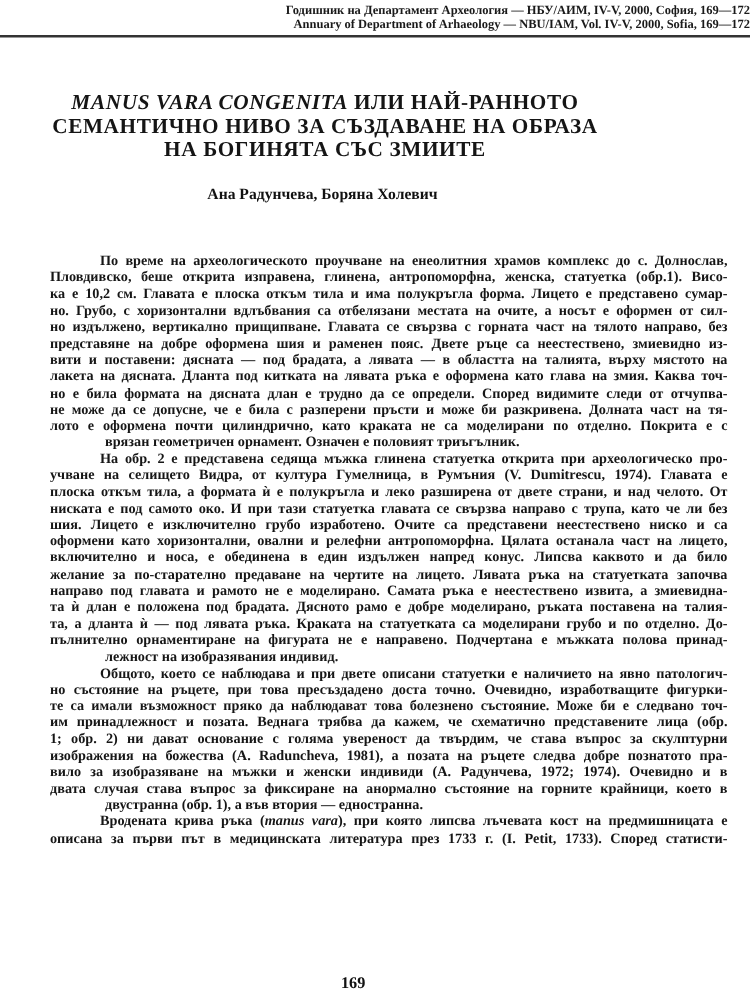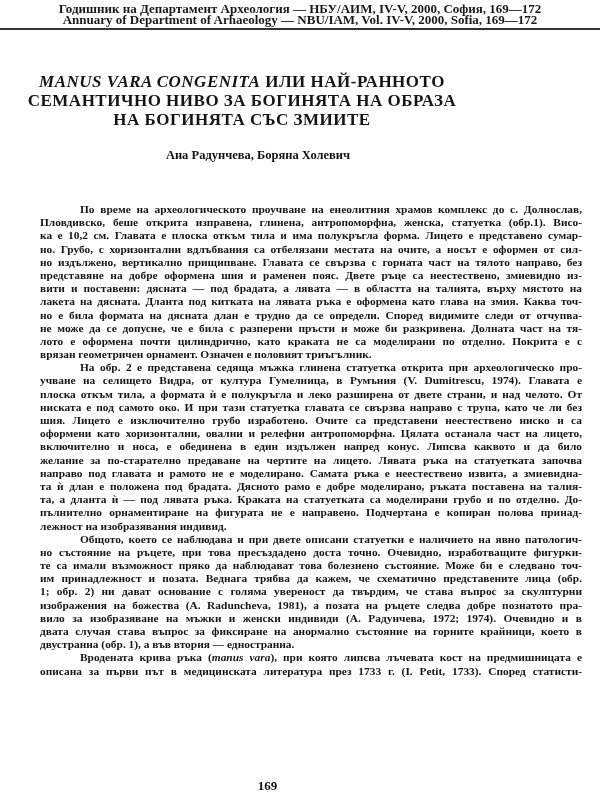--- a/index.html
+++ b/index.html
@@ -2,59 +2,59 @@
 <html><head>
 <meta charset="utf-8">
 <style>
   html, body { margin: 0; padding: 0; background: #ffffff; }
   body {
     width: 600px; height: 800px; overflow: hidden; position: relative;
     font-family: "Liberation Serif", "DejaVu Serif", serif; color: #111;
   }
   .header {
     position: absolute; top: 3px; left: 0; width: 600px;
-    text-align: center; font-size: 13px; line-height: 11px; font-weight: bold; color: #1a1a1a;
+    text-align: right; font-size: 10px; line-height: 11px; font-weight: bold; color: #1a1a1a;
   }
   .rule { position: absolute; top: 28px; left: 0; width: 600px; height: 2px; background: #333; }
   .title {
     position: absolute; top: 72px; left: 0; width: 484px; text-align: center;
-    font-size: 17px; line-height: 19px; font-weight: bold; letter-spacing: 0.5px; color: #151515;
+    font-size: 17px; line-height: 19px; font-weight: bold; letter-spacing: 0.5px; color: #151515; padding-left: 18px;
   }
   .title .it { font-style: italic; }
   .authors {
     position: absolute; top: 148px; left: 0; width: 516px; text-align: center;
     font-size: 12.5px; font-weight: bold;
   }
   .body {
     position: absolute; top: 203px; left: 40px; width: 542px;
     font-size: 11.4px; line-height: 13.2px; font-weight: bold; color: #161616;
   }
   .ln { display: block; text-align: justify; text-align-last: justify; white-space: nowrap; overflow: hidden; height: 13.2px; }
-  .ln.last { text-align-last: left; }
+  .ln.last { text-align-last: left; margin-left: 44px; }
   .ln.indent { padding-left: 40px; }
   .ln i { font-style: italic; }
   .ln .inner { display: inline-block; width: 100%; text-align: justify; text-align-last: justify; white-space: normal; }
   .ln.last .inner { text-align-last: left; }
   .pagenum {
-    position: absolute; top: 778px; left: 0; width: 535px; text-align: center;
+    position: absolute; top: 778px; left: 15px; width: 535px; text-align: center;
     font-size: 13px; font-weight: bold;
   }
 </style>
 </head>
 <body>
 
 <div class="header">
   <div>Годишник на Департамент Археология — НБУ/АИМ, IV-V, 2000, София, 169—172</div>
   <div>Annuary of Department of Arhaeology — NBU/IAM, Vol. IV-V, 2000, Sofia, 169—172</div>
 </div>
 <div class="rule"></div>
 
 <div class="title">
   <div><span class="it">MANUS VARA CONGENITA</span><span> ИЛИ НАЙ-РАННОТО</span></div>
-  <div>СЕМАНТИЧНО НИВО ЗА БОГИНЯТА НА ОБРАЗА</div>
+  <div>СЕМАНТИЧНО НИВО ЗА СЪЗДАВАНЕ НА ОБРАЗА</div>
   <div>НА БОГИНЯТА СЪС ЗМИИТЕ</div>
 </div>
 
 <div class="authors">Ана Радунчева, Боряна Холевич</div>
 
 <div class="body" id="body">
     <div class="ln indent"><span class="inner">По време на археологическото проучване на енеолитния храмов комплекс до с. Долнослав,</span></div>
     <div class="ln"><span class="inner">Пловдивско, беше открита изправена, глинена, антропоморфна, женска, статуетка (обр.1). Висо-</span></div>
     <div class="ln"><span class="inner">ка е 10,2 см. Главата е плоска откъм тила и има полукръгла форма. Лицето е представено сумар-</span></div>
     <div class="ln"><span class="inner">но. Грубо, с хоризонтални вдлъбвания са отбелязани местата на очите, а носът е оформен от сил-</span></div>
@@ -70,21 +70,21 @@
     <div class="ln"><span class="inner">учване на селището Видра, от култура Гумелница, в Румъния (V. Dumitrescu, 1974). Главата е</span></div>
     <div class="ln"><span class="inner">плоска откъм тила, а формата ѝ е полукръгла и леко разширена от двете страни, и над челото. От</span></div>
     <div class="ln"><span class="inner">ниската е под самото око. И при тази статуетка главата се свързва направо с трупа, като че ли без</span></div>
     <div class="ln"><span class="inner">шия. Лицето е изключително грубо изработено. Очите са представени неестествено ниско и са</span></div>
     <div class="ln"><span class="inner">оформени като хоризонтални, овални и релефни антропоморфна. Цялата останала част на лицето,</span></div>
     <div class="ln"><span class="inner">включително и носа, е обединена в един издължен напред конус. Липсва каквото и да било</span></div>
     <div class="ln"><span class="inner">желание за по-старателно предаване на чертите на лицето. Лявата ръка на статуетката започва</span></div>
     <div class="ln"><span class="inner">направо под главата и рамото не е моделирано. Самата ръка е неестествено извита, а змиевидна-</span></div>
     <div class="ln"><span class="inner">та ѝ длан е положена под брадата. Дясното рамо е добре моделирано, ръката поставена на талия-</span></div>
     <div class="ln"><span class="inner">та, а дланта ѝ — под лявата ръка. Краката на статуетката са моделирани грубо и по отделно. До-</span></div>
-    <div class="ln"><span class="inner">пълнително орнаментиране на фигурата не е направено. Подчертана е копиран полова принад-</span></div>
+    <div class="ln"><span class="inner">пълнително орнаментиране на фигурата не е направено. Подчертана е мъжката полова принад-</span></div>
     <div class="ln last"><span class="inner">лежност на изобразявания индивид.</span></div>
     <div class="ln indent"><span class="inner">Общото, което се наблюдава и при двете описани статуетки е наличието на явно патологич-</span></div>
     <div class="ln"><span class="inner">но състояние на ръцете, при това пресъздадено доста точно. Очевидно, изработващите фигурки-</span></div>
     <div class="ln"><span class="inner">те са имали възможност пряко да наблюдават това болезнено състояние. Може би е следвано точ-</span></div>
     <div class="ln"><span class="inner">им принадлежност и позата. Веднага трябва да кажем, че схематично представените лица (обр.</span></div>
     <div class="ln"><span class="inner">1; обр. 2) ни дават основание с голяма увереност да твърдим, че става въпрос за скулптурни</span></div>
     <div class="ln"><span class="inner">изображения на божества (A. Raduncheva, 1981), а позата на ръцете следва добре познатото пра-</span></div>
     <div class="ln"><span class="inner">вило за изобразяване на мъжки и женски индивиди (А. Радунчева, 1972; 1974). Очевидно и в</span></div>
     <div class="ln"><span class="inner">двата случая става въпрос за фиксиране на анормално състояние на горните крайници, което в</span></div>
     <div class="ln last"><span class="inner">двустранна (обр. 1), а във втория — едностранна.</span></div>

